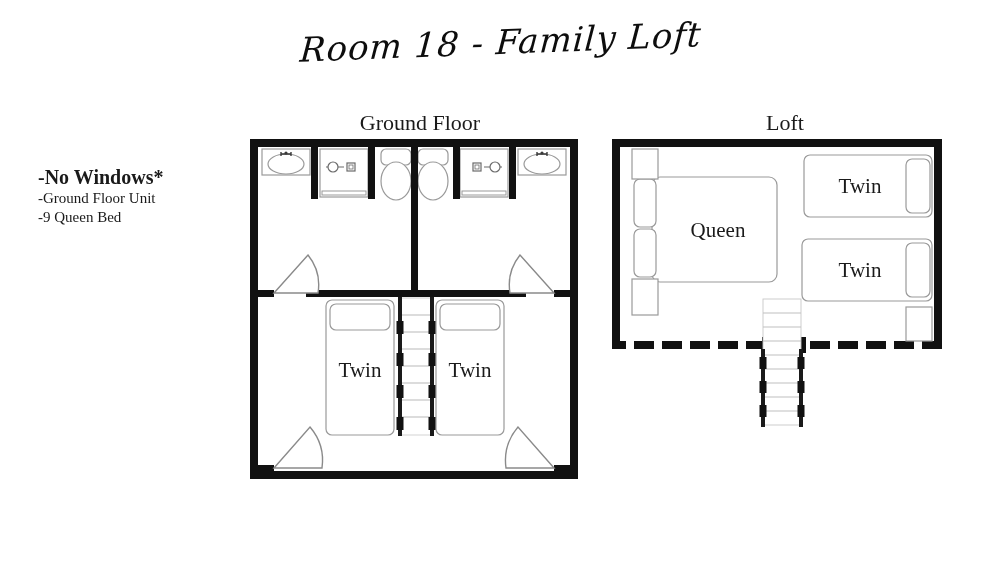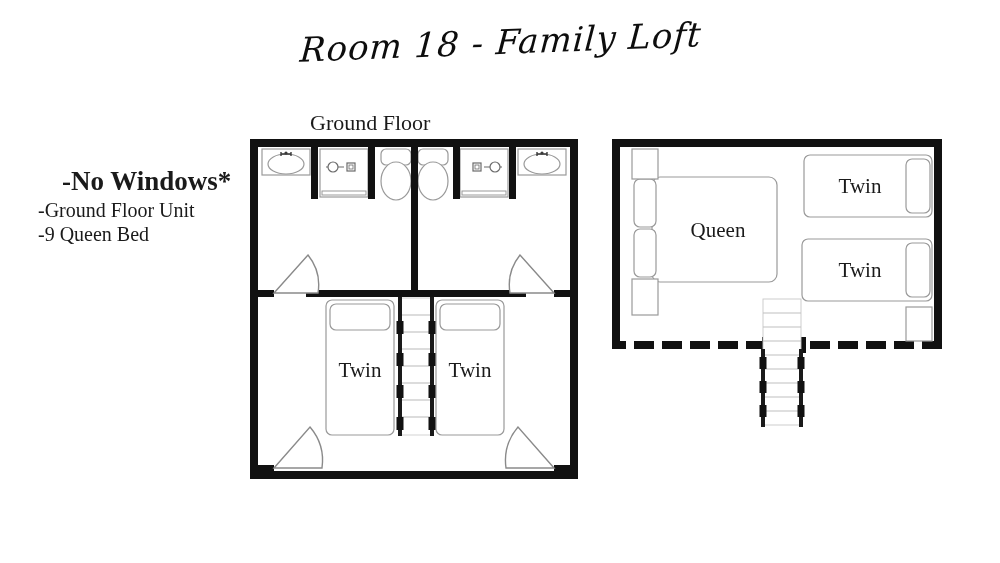--- a/index.html
+++ b/index.html
@@ -36,34 +36,33 @@
     white-space: nowrap;
   }
   .notes {
     position: absolute;
     left: 38px;
     top: 165px;
     width: 220px;
     line-height: 1.22;
   }
   .notes .note-line {
-    font-size: 20px;
+    font-size: 15px;
     color: #1a1a1a;
     white-space: nowrap;
   }
   .notes .note-line.bold {
     font-weight: bold;
-    font-size: 27px;
-    margin-left: 24px;
+    font-size: 20px;
   }
   .plan-label {
     position: absolute;
     font-size: 22px;
     color: #1a1a1a;
-    text-align: left;
+    text-align: center;
     white-space: nowrap;
   }
   #label-ground { left: 310px; top: 110px; width: 220px; }
   #label-loft   { left: 710px; top: 110px; width: 150px; }
   svg { display: block; }
   .bed-text {
     font-family: "Liberation Serif", "DejaVu Serif", serif;
     font-size: 21px;
     fill: #1a1a1a;
   }
@@ -76,20 +75,21 @@
   <div class="title-script">Room 18 - Family Loft</div>
 
   <div class="notes">
     <div class="note-line bold">-No Windows*</div>
     <div class="note-line">-Ground Floor Unit</div>
     <div class="note-line">-9 Queen Bed</div>
   </div>
 
   <div class="plan-label" id="label-ground">Ground Floor</div>
 
+  <div class="plan-label" id="label-loft">Loft</div>
 
   <svg id="ground-plan" width="360" height="370" viewBox="0 0 360 370" style="position:absolute; left:248px; top:135px;">
 
     <g fill="#111111">
       <rect x="2" y="4" width="328" height="8"></rect>
       <rect x="2" y="4" width="8" height="340"></rect>
       <rect x="322" y="4" width="8" height="340"></rect>
       <rect x="2" y="336" width="328" height="8"></rect>
     </g>
 

